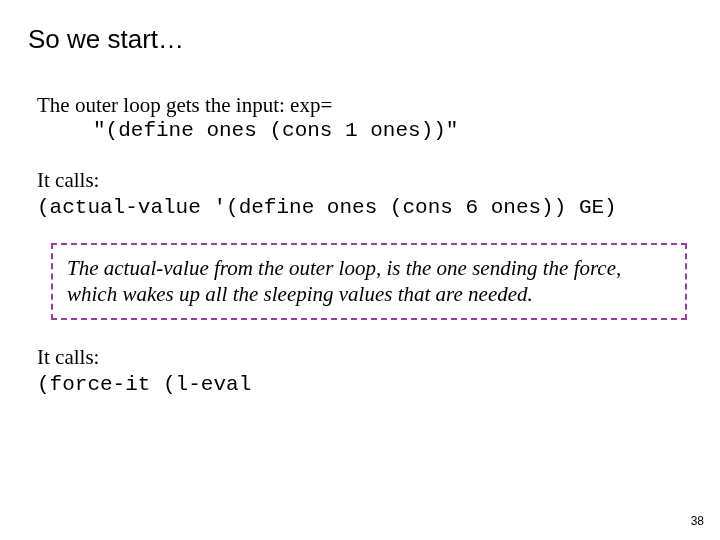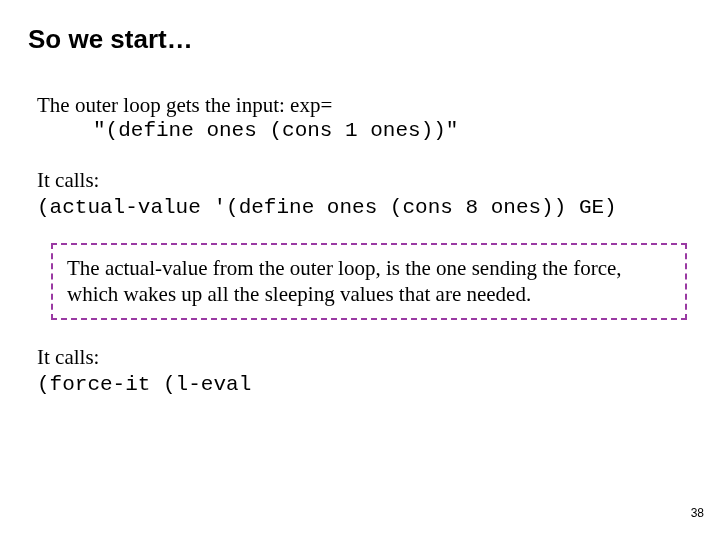--- a/index.html
+++ b/index.html
@@ -15,21 +15,21 @@
     position: relative;
     width: 720px;
     height: 540px;
     box-sizing: border-box;
   }
   .title {
     position: absolute;
     left: 28px;
     top: 24px;
     font-family: Arial, Helvetica, sans-serif;
-    font-weight: bold;
+    font-weight: normal;
     font-size: 26px;
     color: #000000;
   }
   .body {
     position: absolute;
     left: 37px;
     top: 92px;
     width: 664px;
     font-size: 21px;
     line-height: 1.25;
@@ -48,25 +48,26 @@
   .mono {
     font-family: "Courier New", Courier, monospace;
     font-size: 21px;
   }
   .callout {
     margin: 8px 14px 24px 14px;
     padding: 10px 14px;
     border: 2px dashed #9a3aa3;
     font-size: 21px;
     line-height: 1.25;
+    font-style: italic;
   }
   .pagenum {
     position: absolute;
     right: 16px;
-    bottom: 20px;
+    bottom: 12px;
     font-family: Arial, Helvetica, sans-serif;
     font-size: 12px;
     color: #000000;
   }
 </style>
 </head>
 <body>
 
 <div class="slide">
 
@@ -74,21 +75,21 @@
 
   <div class="body">
 
     <div class="para">
       <span>The outer loop gets the input:  exp=</span><br>
       <span class="indent1 mono">"(define ones (cons 1 ones))"</span>
     </div>
 
     <div class="para">
       <span>It calls:</span><br>
-      <span class="mono">(actual-value '(define ones (cons 8 ones)) GE)</span>
+      <span class="mono">(actual-value '(define ones (cons 6 ones)) GE)</span>
     </div>
 
     <div class="callout">
       <span>The actual-value from the outer loop, is the one sending the force, which wakes up all the sleeping values that are needed.</span>
     </div>
 
     <div class="para">
       <span>It calls:</span><br>
       <span class="mono">(force-it (l-eval</span><br>
     </div>

